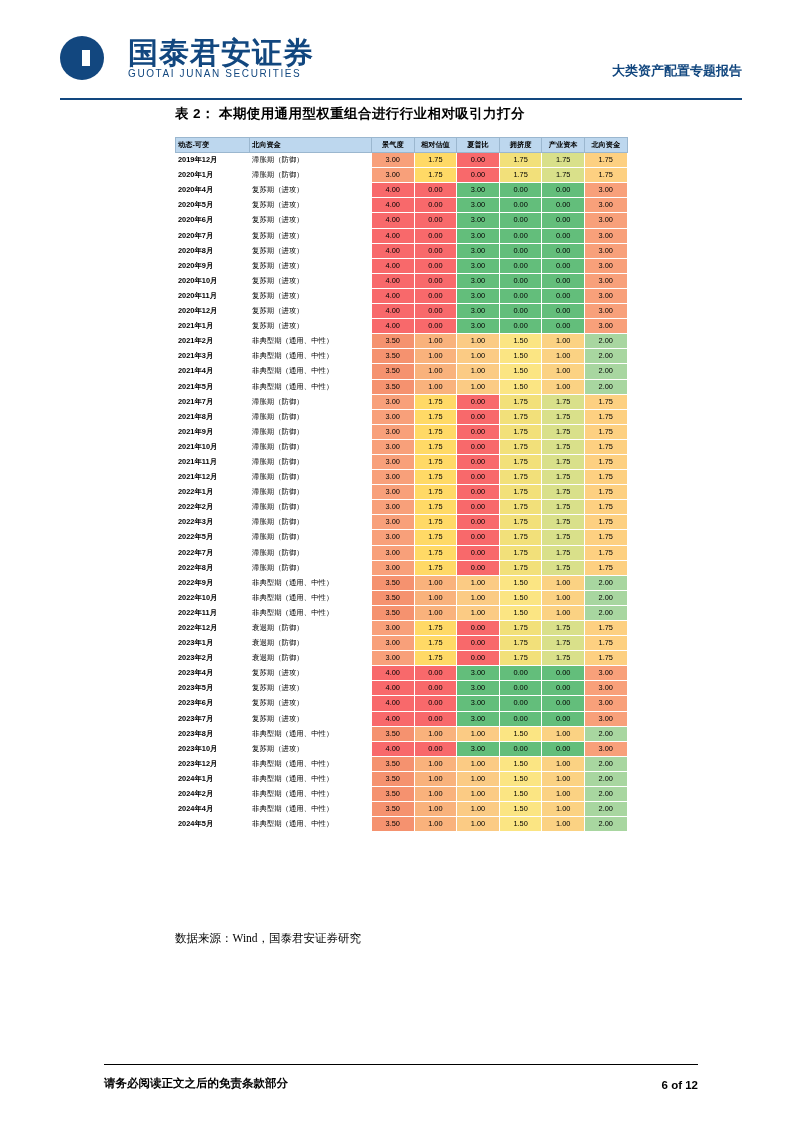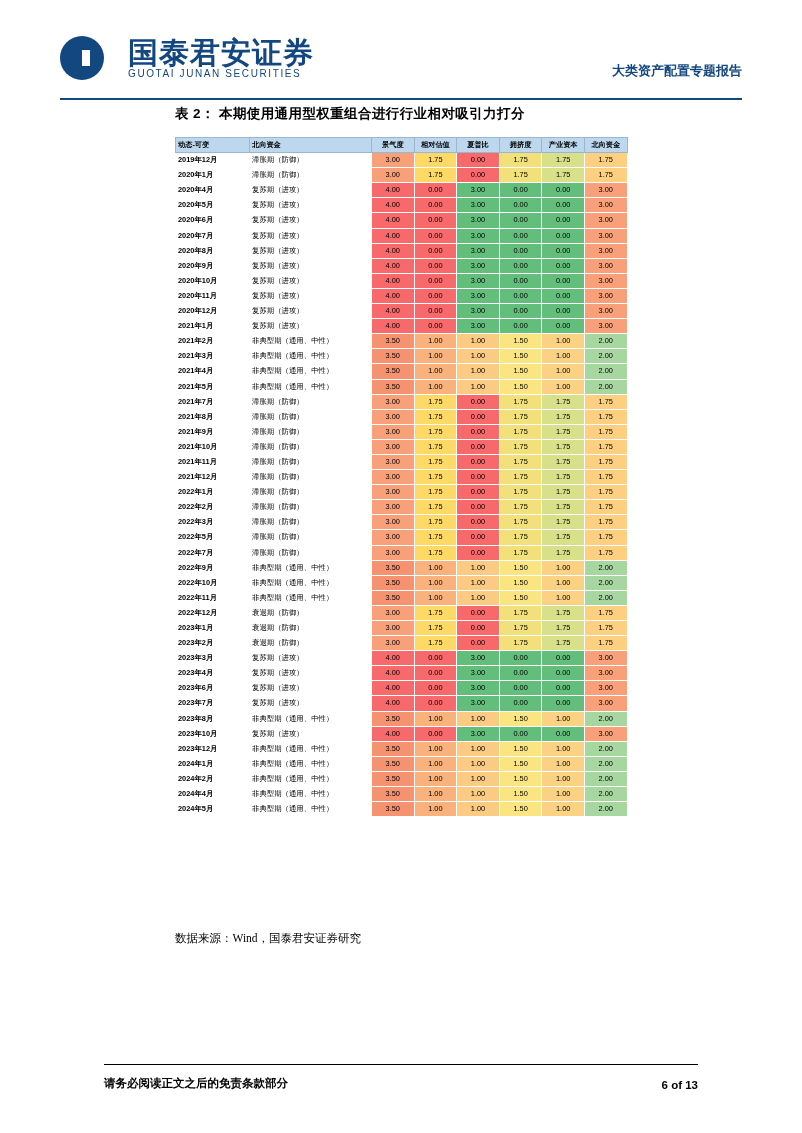--- a/index.html
+++ b/index.html
@@ -415,20 +415,30 @@
             <td class="c1">2022年7月</td>
             <td class="c2">滞胀期（防御）</td>
             <td class="num" style="background: rgb(248, 160, 122);">3.00</td>
             <td class="num" style="background: rgb(255, 217, 102);">1.75</td>
             <td class="num" style="background: rgb(248, 105, 107);">0.00</td>
             <td class="num" style="background: rgb(242, 224, 122);">1.75</td>
             <td class="num" style="background: rgb(217, 224, 138);">1.75</td>
             <td class="num" style="background: rgb(253, 208, 129);">1.75</td>
           </tr>
           <tr>
+            <td class="c1">2022年8月</td>
+            <td class="c2">滞胀期（防御）</td>
+            <td class="num" style="background: rgb(248, 160, 122);">3.00</td>
+            <td class="num" style="background: rgb(255, 217, 102);">1.75</td>
+            <td class="num" style="background: rgb(248, 105, 107);">0.00</td>
+            <td class="num" style="background: rgb(242, 224, 122);">1.75</td>
+            <td class="num" style="background: rgb(217, 224, 138);">1.75</td>
+            <td class="num" style="background: rgb(253, 208, 129);">1.75</td>
+          </tr>
+          <tr>
             <td class="c1">2022年9月</td>
             <td class="c2">非典型期（通用、中性）</td>
             <td class="num" style="background: rgb(245, 146, 111);">3.50</td>
             <td class="num" style="background: rgb(249, 178, 124);">1.00</td>
             <td class="num" style="background: rgb(251, 203, 132);">1.00</td>
             <td class="num" style="background: rgb(251, 229, 131);">1.50</td>
             <td class="num" style="background: rgb(251, 210, 131);">1.00</td>
             <td class="num" style="background: rgb(168, 214, 160);">2.00</td>
           </tr>
           <tr>
@@ -475,31 +485,31 @@
             <td class="c1">2023年2月</td>
             <td class="c2">衰退期（防御）</td>
             <td class="num" style="background: rgb(248, 160, 122);">3.00</td>
             <td class="num" style="background: rgb(255, 217, 102);">1.75</td>
             <td class="num" style="background: rgb(248, 105, 107);">0.00</td>
             <td class="num" style="background: rgb(242, 224, 122);">1.75</td>
             <td class="num" style="background: rgb(217, 224, 138);">1.75</td>
             <td class="num" style="background: rgb(253, 208, 129);">1.75</td>
           </tr>
           <tr>
-            <td class="c1">2023年3月</td>
-            <td class="c2">复苏期（进攻）</td>
-            <td class="num" style="background: rgb(248, 105, 107);">4.00</td>
-            <td class="num" style="background: rgb(248, 105, 107);">0.00</td>
-            <td class="num" style="background: rgb(99, 190, 123);">3.00</td>
-            <td class="num" style="background: rgb(99, 190, 123);">0.00</td>
-            <td class="num" style="background: rgb(99, 190, 123);">0.00</td>
-            <td class="num" style="background: rgb(248, 160, 122);">3.00</td>
-          </tr>
-          <tr>
             <td class="c1">2023年4月</td>
+            <td class="c2">复苏期（进攻）</td>
+            <td class="num" style="background: rgb(248, 105, 107);">4.00</td>
+            <td class="num" style="background: rgb(248, 105, 107);">0.00</td>
+            <td class="num" style="background: rgb(99, 190, 123);">3.00</td>
+            <td class="num" style="background: rgb(99, 190, 123);">0.00</td>
+            <td class="num" style="background: rgb(99, 190, 123);">0.00</td>
+            <td class="num" style="background: rgb(248, 160, 122);">3.00</td>
+          </tr>
+          <tr>
+            <td class="c1">2023年5月</td>
             <td class="c2">复苏期（进攻）</td>
             <td class="num" style="background: rgb(248, 105, 107);">4.00</td>
             <td class="num" style="background: rgb(248, 105, 107);">0.00</td>
             <td class="num" style="background: rgb(99, 190, 123);">3.00</td>
             <td class="num" style="background: rgb(99, 190, 123);">0.00</td>
             <td class="num" style="background: rgb(99, 190, 123);">0.00</td>
             <td class="num" style="background: rgb(248, 160, 122);">3.00</td>
           </tr>
           <tr>
             <td class="c1">2023年6月</td>
@@ -592,14 +602,14 @@
             <td class="num" style="background: rgb(168, 214, 160);">2.00</td>
           </tr>
         </tbody>
     </table>
   </div>
 
   <div class="src">数据来源：Wind，国泰君安证券研究</div>
 
   <div class="footer-rule"></div>
   <div class="footer-left">请务必阅读正文之后的免责条款部分</div>
-  <div class="footer-right">6 of 13</div>
+  <div class="footer-right">6 of 12</div>
 </div>
 
 </body></html>

